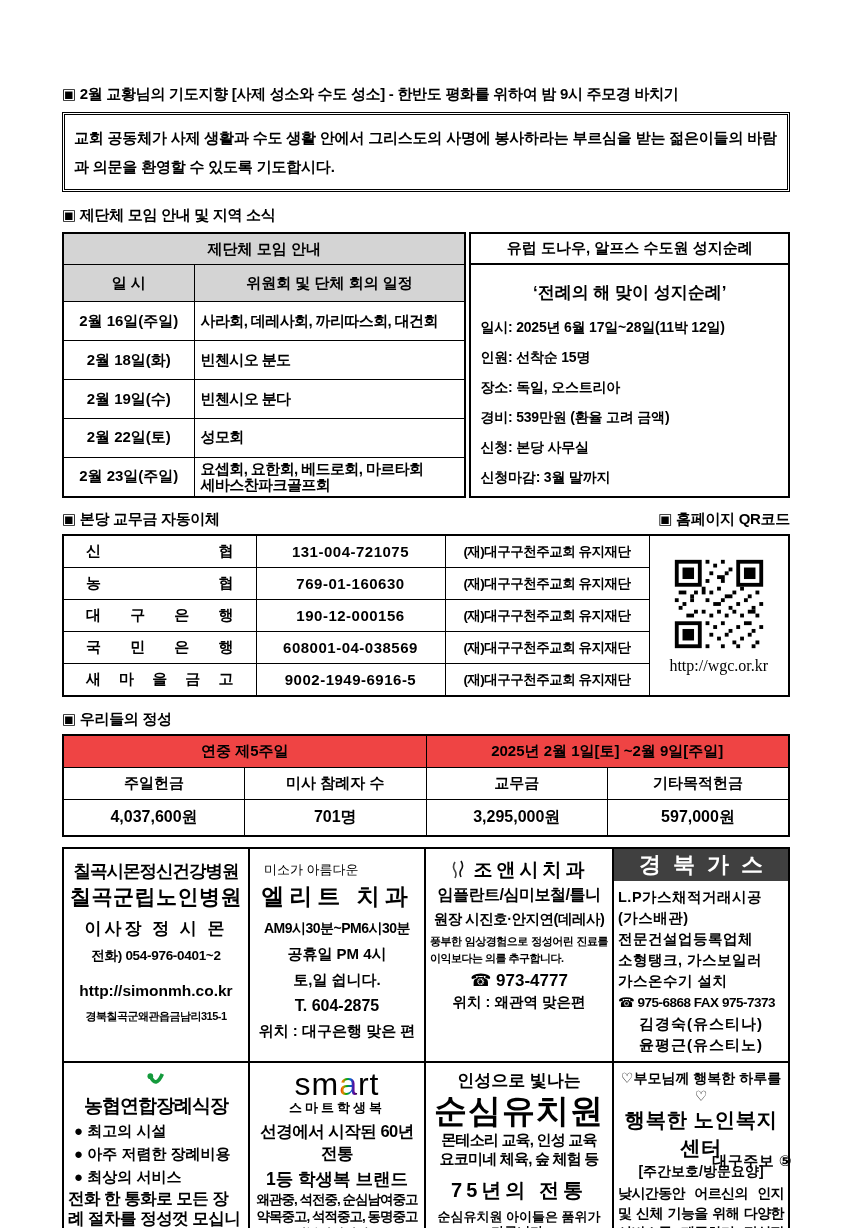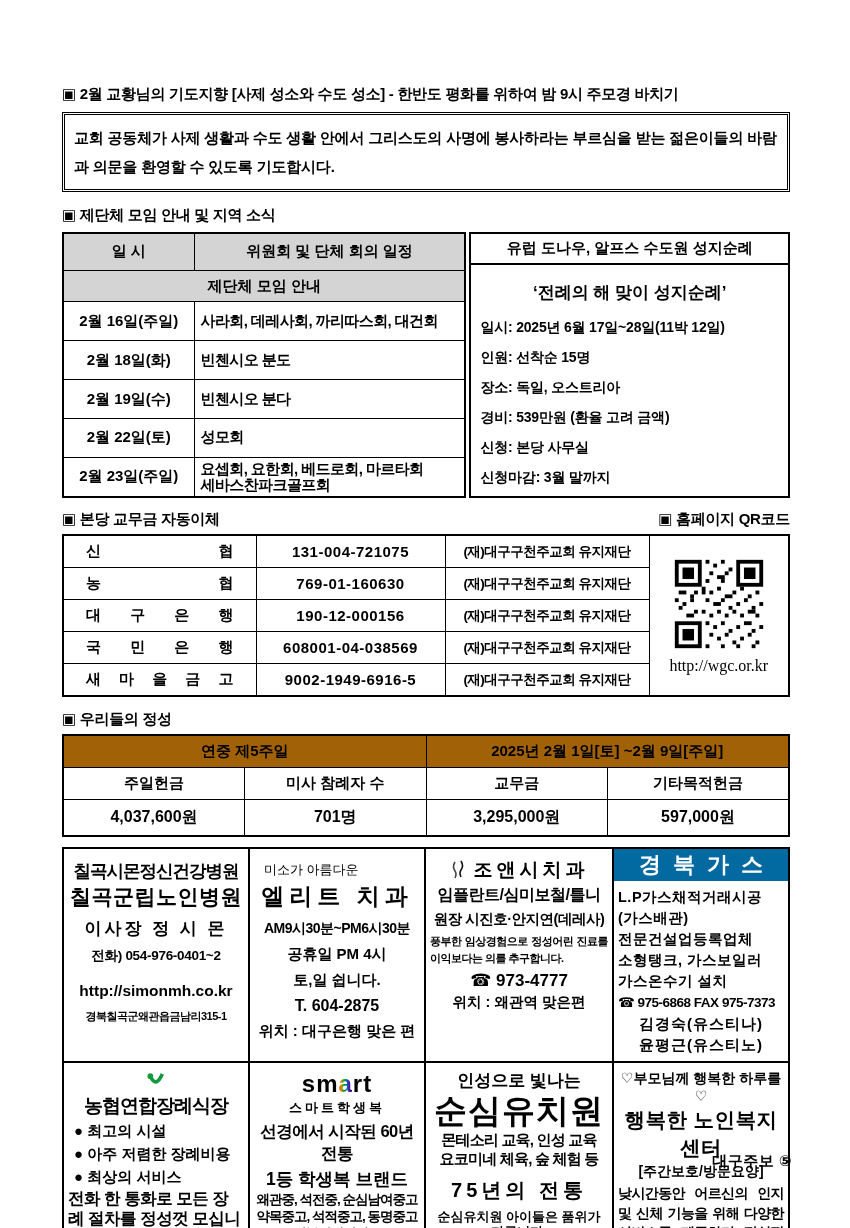--- a/index.html
+++ b/index.html
@@ -33,21 +33,21 @@
   .bank-table{width:100%;border:2px solid #000;margin-top:5px;table-layout:fixed;}
   .bank-table td{height:29px;font-size:15px;}
   .bank-table .bank{text-align:justify;text-align-last:justify;padding:0 22px;}
   .bank-table .acct{text-align:center;letter-spacing:0.5px;}
   .bank-table .holder{text-align:center;font-size:13.5px;letter-spacing:-0.5px;}
   .qr-cell{text-align:center;vertical-align:middle;padding:2px;}
   .qr-url{font-family:"Liberation Serif","DejaVu Serif",serif;font-weight:400;font-size:16px;margin-top:2px;}
 
   .offer-table{width:100%;border:2px solid #000;margin-top:5px;table-layout:fixed;}
   .offer-table td{text-align:center;font-size:15px;}
-  .offer-table .band{background:#a16207;height:29px;}
+  .offer-table .band{background:#ef4444;height:29px;}
   .offer-table .colh{height:29px;}
   .offer-table .val{height:33px;font-size:16px;}
 
   .ads-table{width:100%;border:2px solid #000;margin-top:10px;table-layout:fixed;}
   .ads-table td{border:2px solid #000;vertical-align:top;padding:6px 4px;text-align:center;overflow:hidden;}
   .r1{height:170px;border-radius:13px;} .r2{height:180px;}
 
   
   .ad-hosp .n1{font-size:17.5px;letter-spacing:-1px;margin-top:4px;}
   .ad-hosp .n2{font-size:21px;letter-spacing:0.5px;}
@@ -66,34 +66,34 @@
   
   .ad-jo .hd{display:flex;align-items:center;justify-content:center;gap:6px;margin-top:2px;}
   .ad-jo .nm{font-size:19px;letter-spacing:4px;}
   .ad-jo .sv{font-size:16px;letter-spacing:-0.5px;margin-top:2px;}
   .ad-jo .dir{font-size:14.5px;letter-spacing:-0.5px;margin-top:4px;}
   .ad-jo .desc{font-size:11px;text-align:left;line-height:17px;margin-top:4px;letter-spacing:-0.5px;text-align:justify;}
   .ad-jo .tel{font-size:17px;margin-top:3px;}
   .ad-jo .loc{font-size:14.5px;margin-top:2px;}
 
   
-  .ad-gas .band{background:#0369a1;color:#fff;margin:-6px -4px 6px;height:32px;display:flex;align-items:center;justify-content:center;font-size:22px;letter-spacing:12px;padding-left:12px;}
+  .ad-gas .band{background:#404040;color:#fff;margin:-6px -4px 6px;height:32px;display:flex;align-items:center;justify-content:center;font-size:22px;letter-spacing:12px;padding-left:12px;}
   .ad-gas .ln{font-size:14.5px;text-align:left;line-height:21px;letter-spacing:0.5px;}
   .ad-gas .tel{font-size:13.5px;text-align:left;line-height:21px;letter-spacing:-0.5px;}
   .ad-gas .pp{font-size:15px;line-height:21px;letter-spacing:1px;}
 
   
   .ad-fun .hd{display:flex;align-items:center;justify-content:center;gap:2px;margin-top:2px;flex-direction:column;}
   .ad-fun .nm{font-size:19px;letter-spacing:-1px;}
   .ad-fun .bl{font-size:15px;text-align:left;margin-left:6px;line-height:23px;}
   .ad-fun .desc{font-size:16.5px;line-height:20px;letter-spacing:-0.5px;text-align:left;}
   .ad-fun .tel{font-size:23px;letter-spacing:2px;margin-top:1px;}
 
   
-  .ad-smart .logo{font-size:24px;line-height:30px;letter-spacing:1px;font-weight:700;}
+  .ad-smart .logo{font-size:32px;line-height:30px;letter-spacing:1px;font-weight:400;}
   .ad-smart .logo .a{background:linear-gradient(90deg,#c00,#e80,#0a0,#06c,#609,#111);-webkit-background-clip:text;background-clip:text;color:transparent;}
   .ad-smart .sub{font-size:13px;letter-spacing:3px;}
   .ad-smart .l1{font-size:16.5px;letter-spacing:-0.5px;margin-top:4px;}
   .ad-smart .l2{font-size:17.5px;margin-top:2px;}
   .ad-smart .sc{font-size:13.5px;letter-spacing:-1px;line-height:17px;}
 
   
   .ad-kind .top{font-size:17px;margin-top:0;}
   .ad-kind .nm{font-size:33px;letter-spacing:1px;line-height:38px;}
   .ad-kind .ln{font-size:15px;letter-spacing:-0.8px;line-height:19px;}
@@ -120,26 +120,26 @@
     <div class="sec-h" style="margin-top:13px;">▣ 제단체 모임 안내 및 지역 소식</div>
 
     <div class="meet-wrap">
       <table class="meet-table">
         <colgroup>
             <col style="width:131px">
             <col>
           </colgroup>
         <tbody>
             <tr>
+              <td colspan="2" class="title">제단체 모임 안내</td>
+            </tr>
+        <tr>
           <th>일 시</th>
           <th>위원회 및 단체 회의 일정</th>
         </tr>
-        <tr>
-              <td colspan="2" class="title">제단체 모임 안내</td>
-            </tr>
         <tr>
           <td class="date">2월 16일(주일)</td>
           <td class="desc">사라회, 데레사회, 까리따스회, 대건회</td>
         </tr>
         <tr>
           <td class="date">2월 18일(화)</td>
           <td class="desc">빈첸시오 분도</td>
         </tr>
         <tr>
           <td class="date">2월 19일(수)</td>

